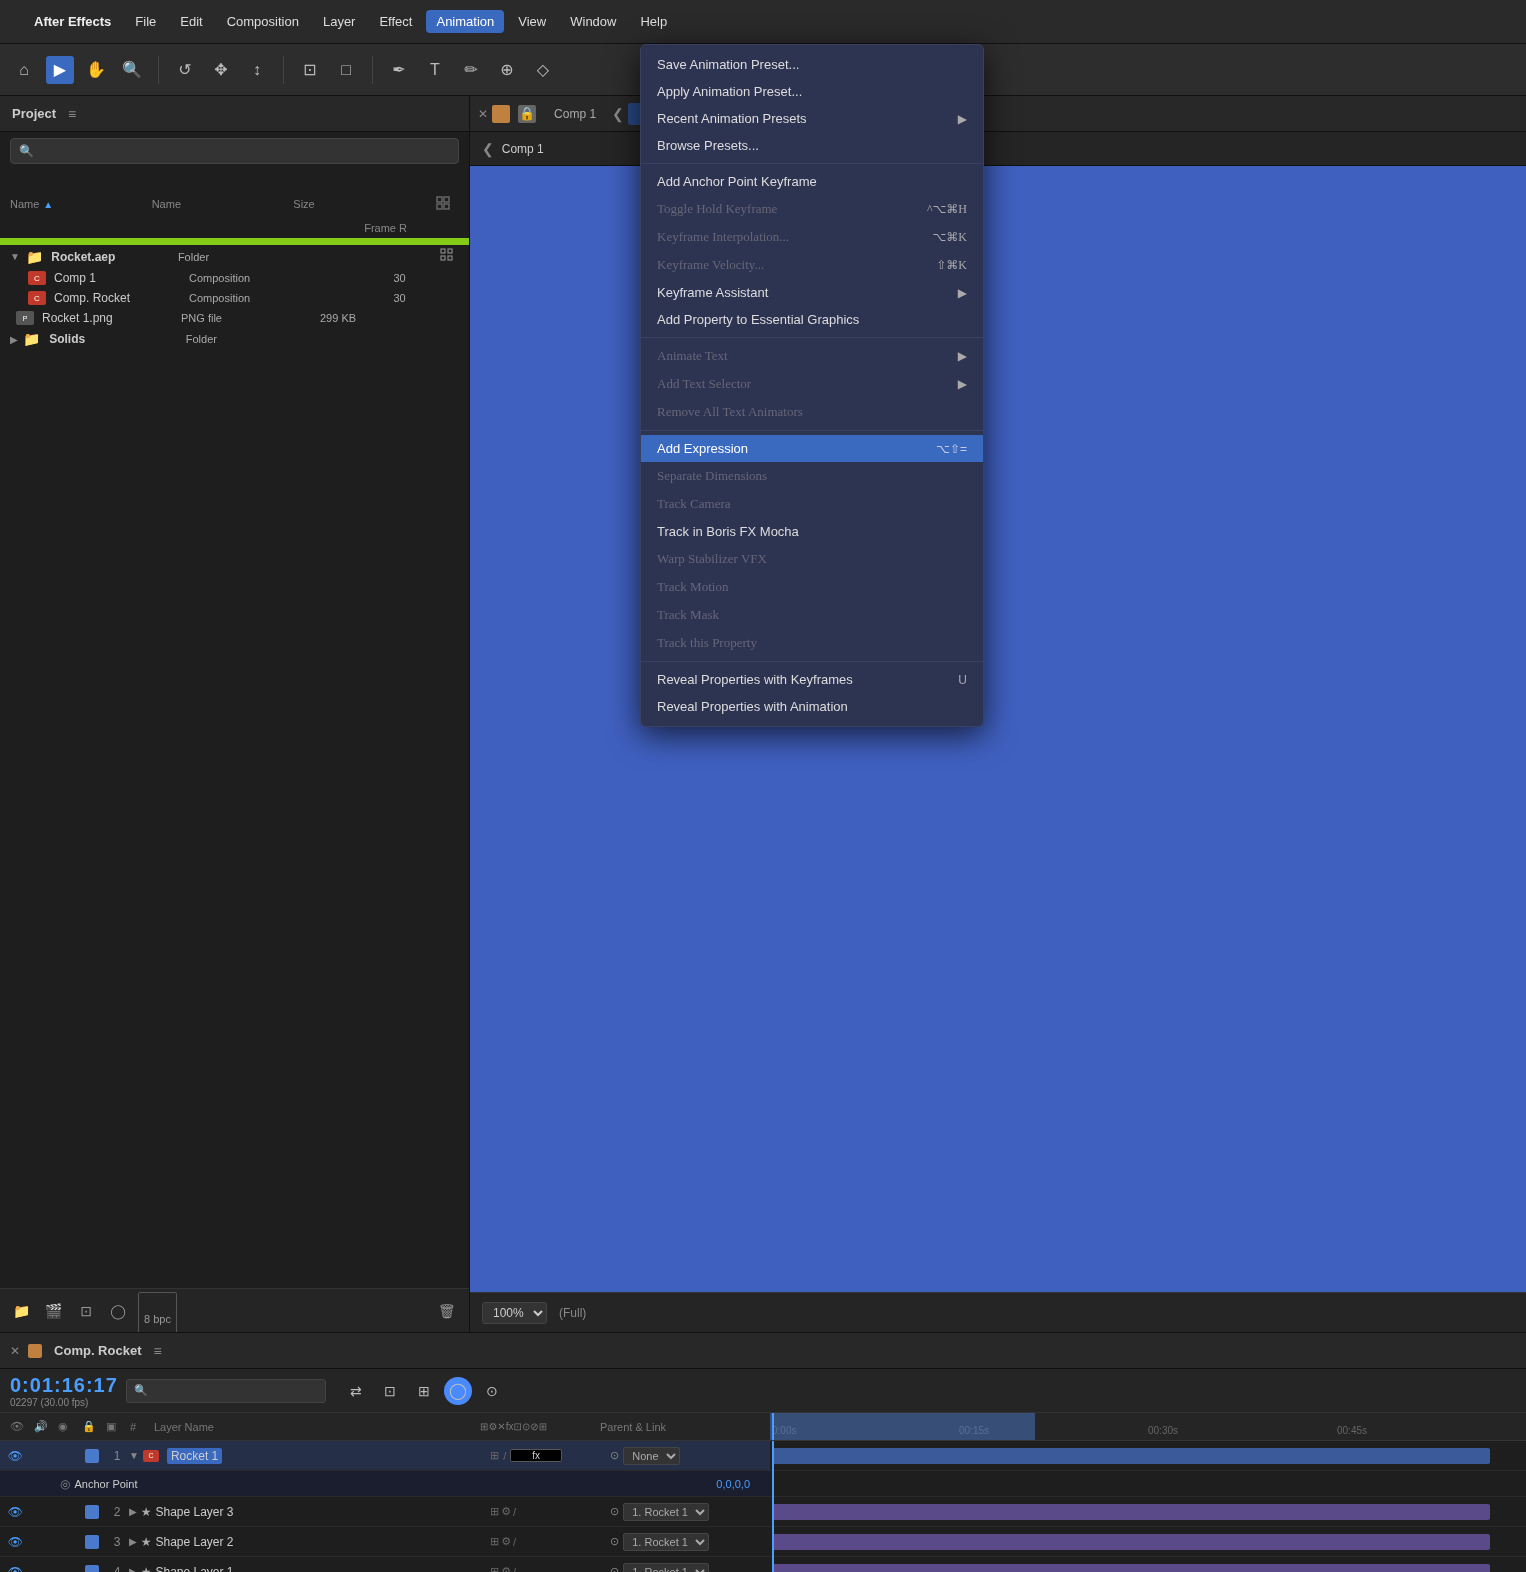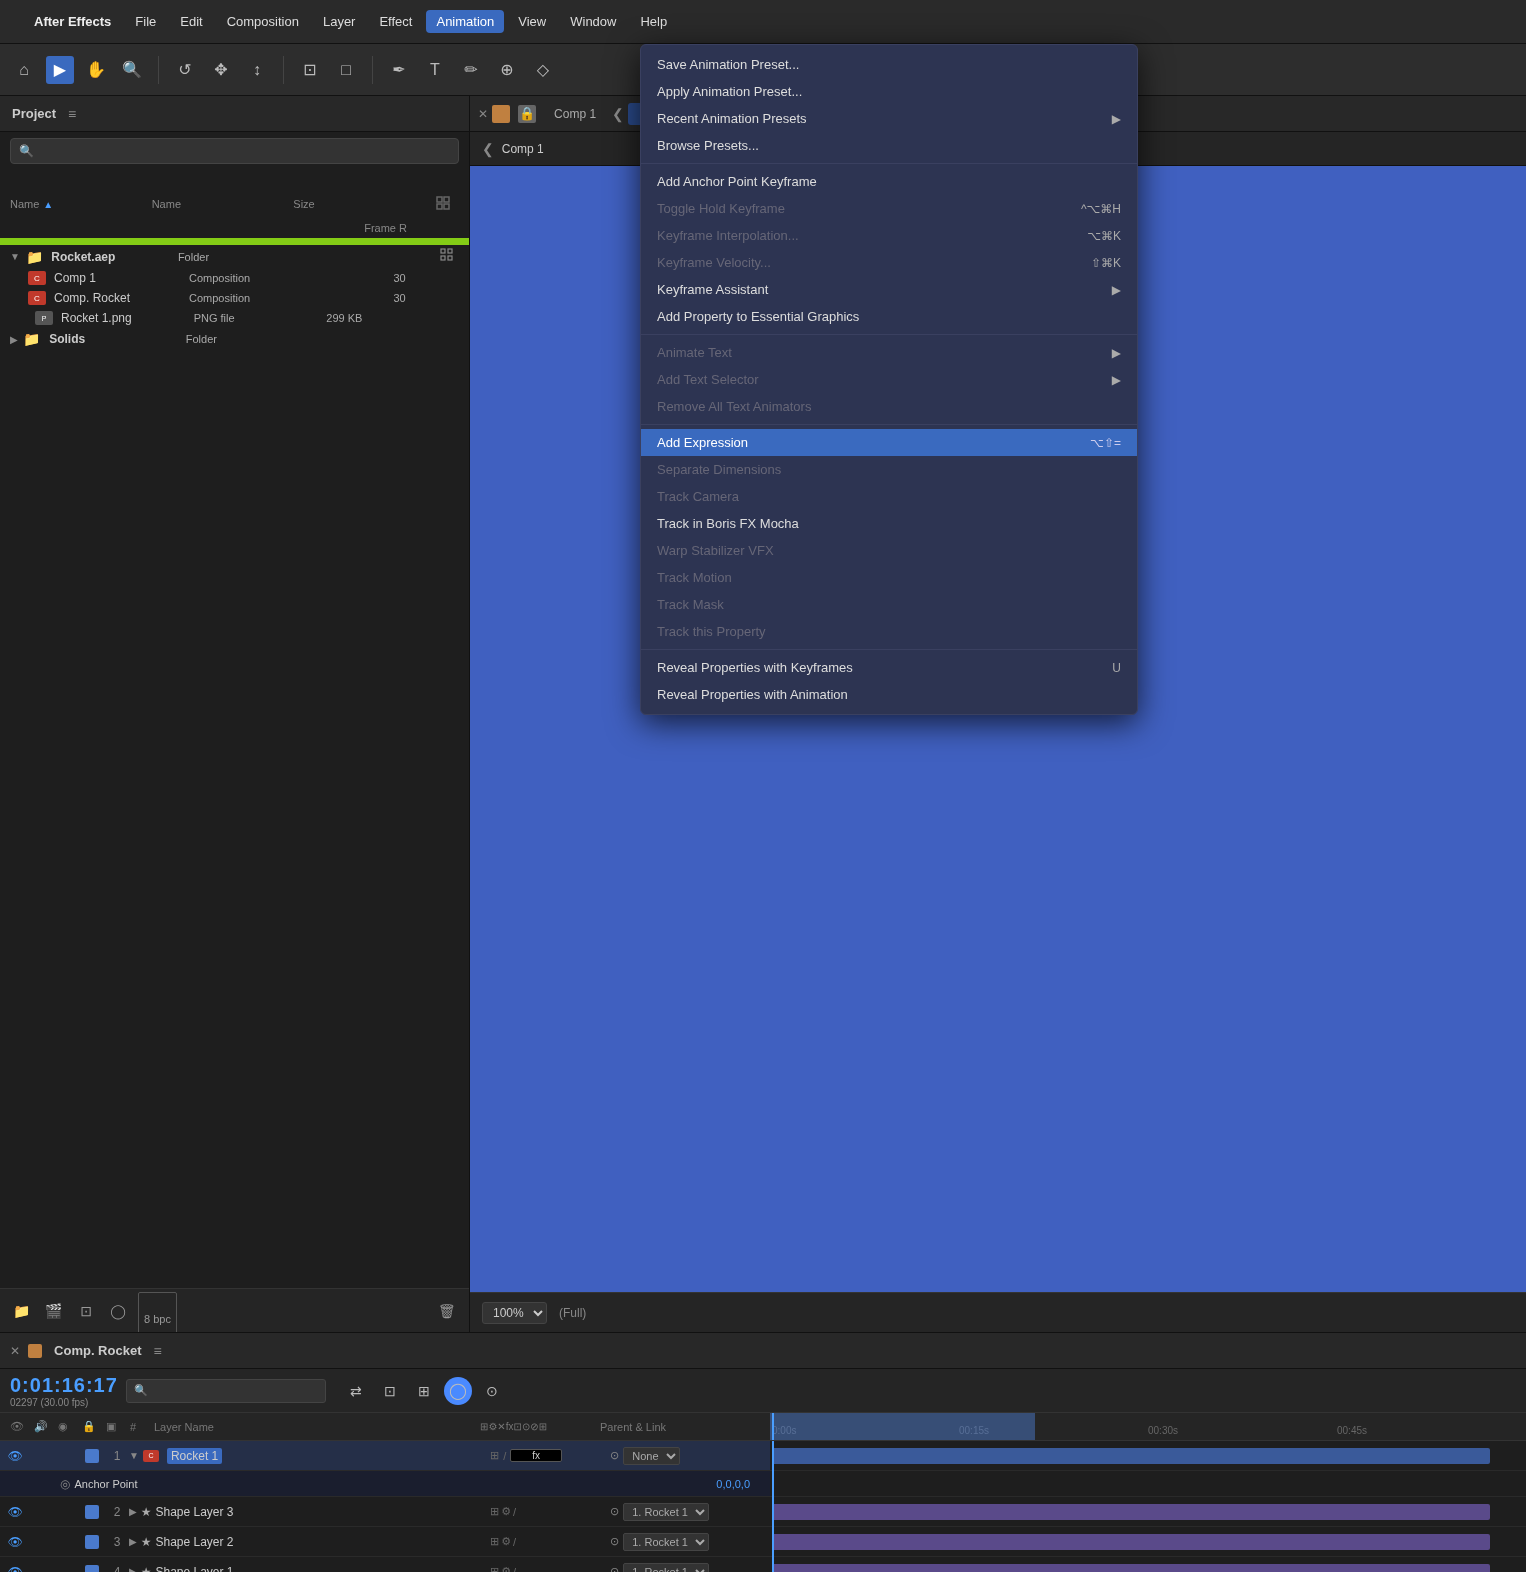--- a/index.html
+++ b/index.html
@@ -373,21 +373,21 @@
     }
     .anchor-icon { color: #888; font-size: 12px; margin-right: 4px; }
     .anchor-label { flex: 1; color: #ccc; }
     .anchor-value { color: #4a9eff; margin-right: 20px; }
 
     
     #animation-menu {
       position: absolute;
       top: 44px;
       left: 640px;
-      width: 498px;
+      width: 344px;
       background: #2d3452;
       border: 1px solid #3a4060;
       border-radius: 6px;
       box-shadow: 0 8px 32px rgba(0,0,0,0.7);
       z-index: 1000;
       padding: 6px 0;
     }
     .menu-section-divider {
       height: 1px;
       background: #3a4060;
@@ -397,21 +397,21 @@
       display: flex;
       align-items: center;
       padding: 6px 16px;
       font-size: 13px;
       color: #ddd;
       cursor: pointer;
       position: relative;
       white-space: nowrap;
     }
     .dropdown-item.highlighted { background: #3a6abf; color: #fff; }
-    .dropdown-item.disabled { color: #667; cursor: default; }
+    .dropdown-item.disabled { color: #667; cursor: default; font-family: Liberation Serif, serif; }
     .dropdown-item .shortcut {
       margin-left: auto;
       font-size: 12px;
       color: #aaa;
     }
     .dropdown-item.highlighted .shortcut { color: #cce; }
     .dropdown-item .submenu-arrow {
       margin-left: auto;
       font-size: 12px;
       color: #aaa;
@@ -544,21 +544,21 @@
       </div>
 
       <div class="file-row" style="padding-left:28px;">
         <div class="comp-icon">C</div>
         <div class="name-col" style="flex:2;">Comp. Rocket</div>
         <div class="type-col">Composition</div>
         <div class="size-col"></div>
         <div class="fps-col">30</div>
       </div>
 
-      <div class="file-row" style="padding-left:35px;">
+      <div class="file-row" style="padding-left:16px;">
         <div class="png-icon">P</div>
         <div class="name-col" style="flex:2;">Rocket 1.png</div>
         <div class="type-col">PNG file</div>
         <div class="size-col">299 KB</div>
         <div class="fps-col"></div>
       </div>
 
       <div class="file-row">
         <span class="row-expand">▶</span>
         <div class="folder-icon">📁</div>

